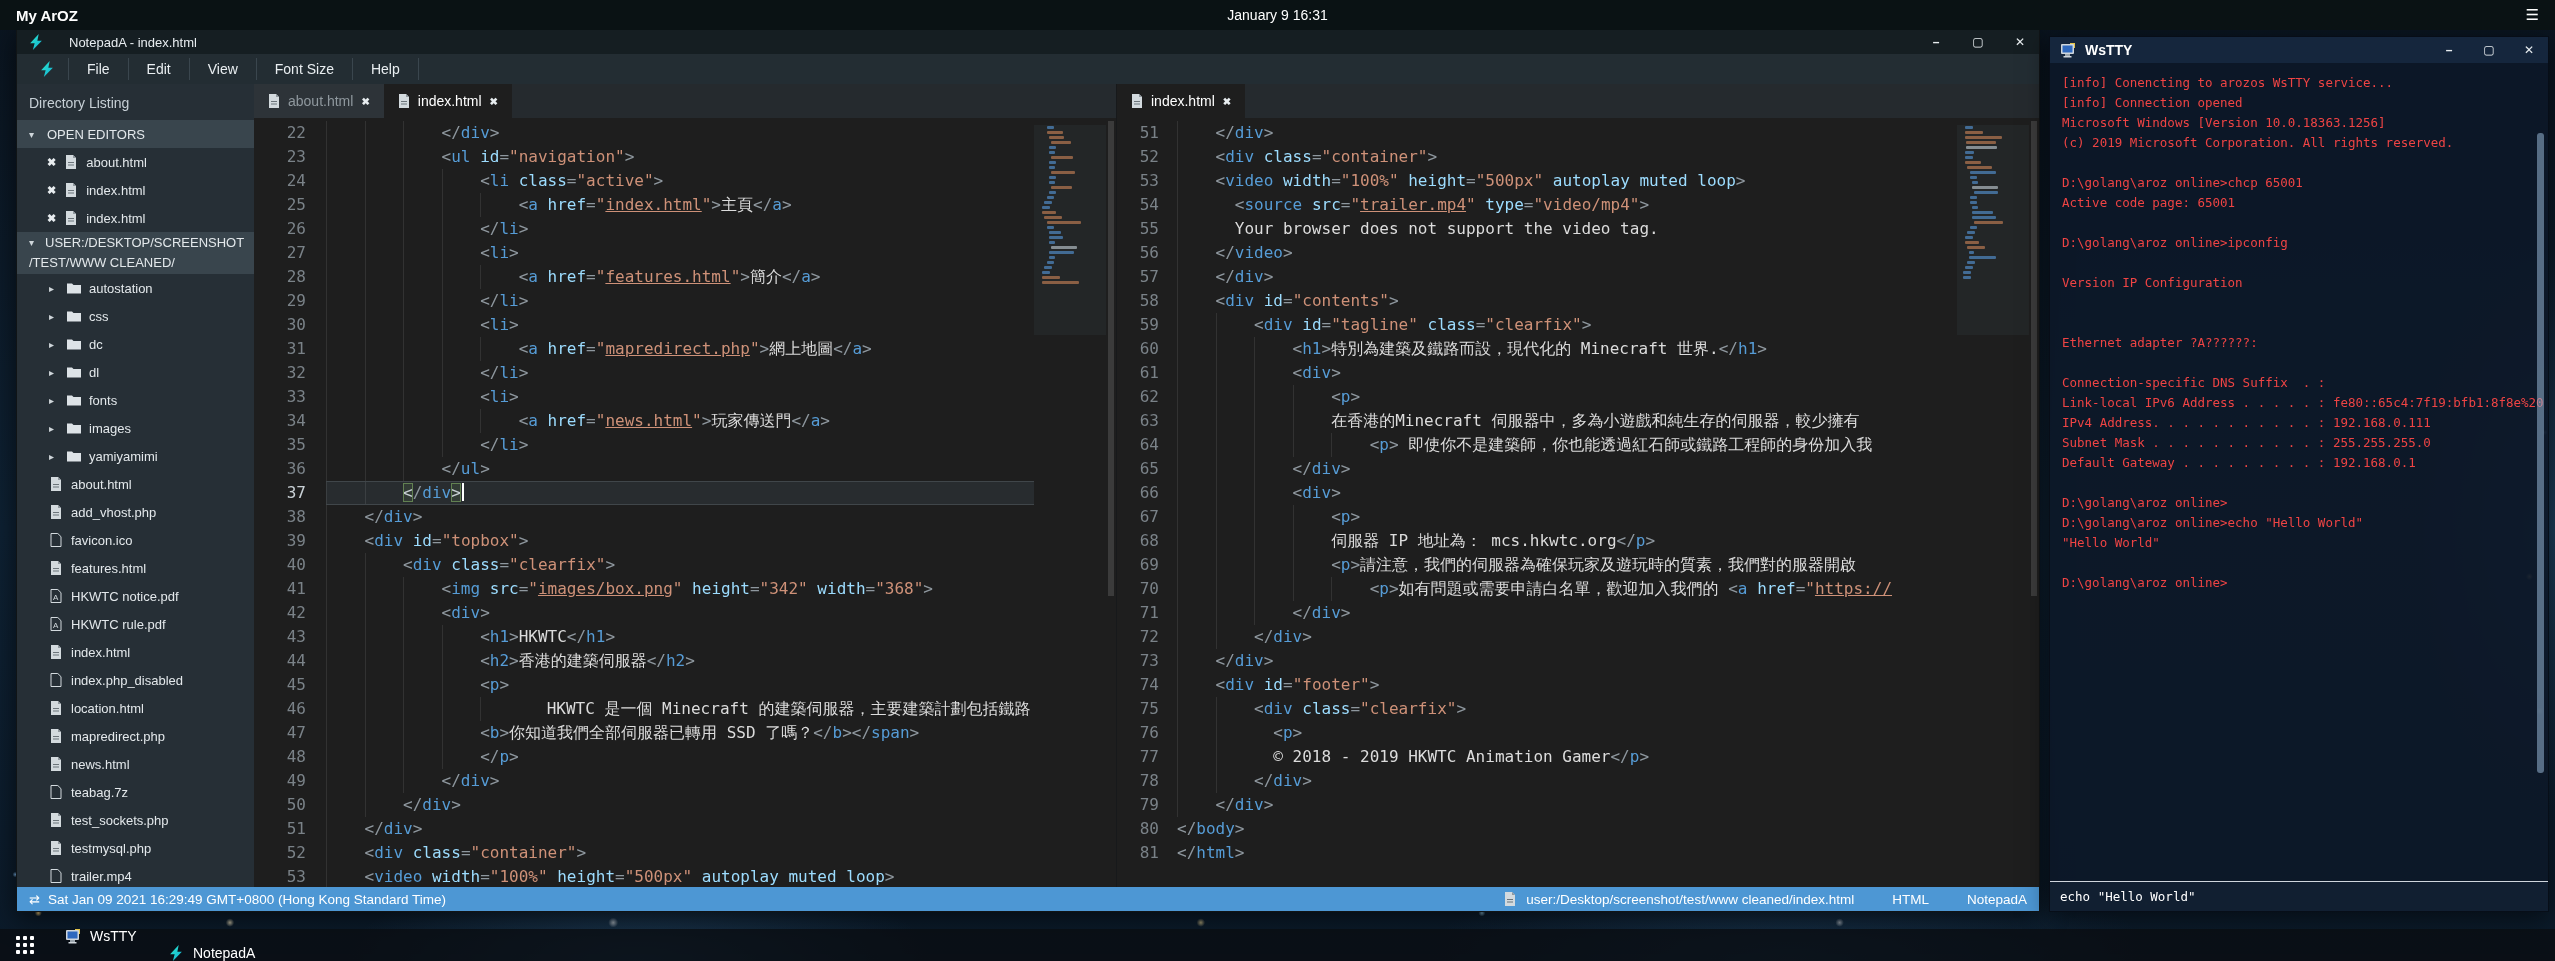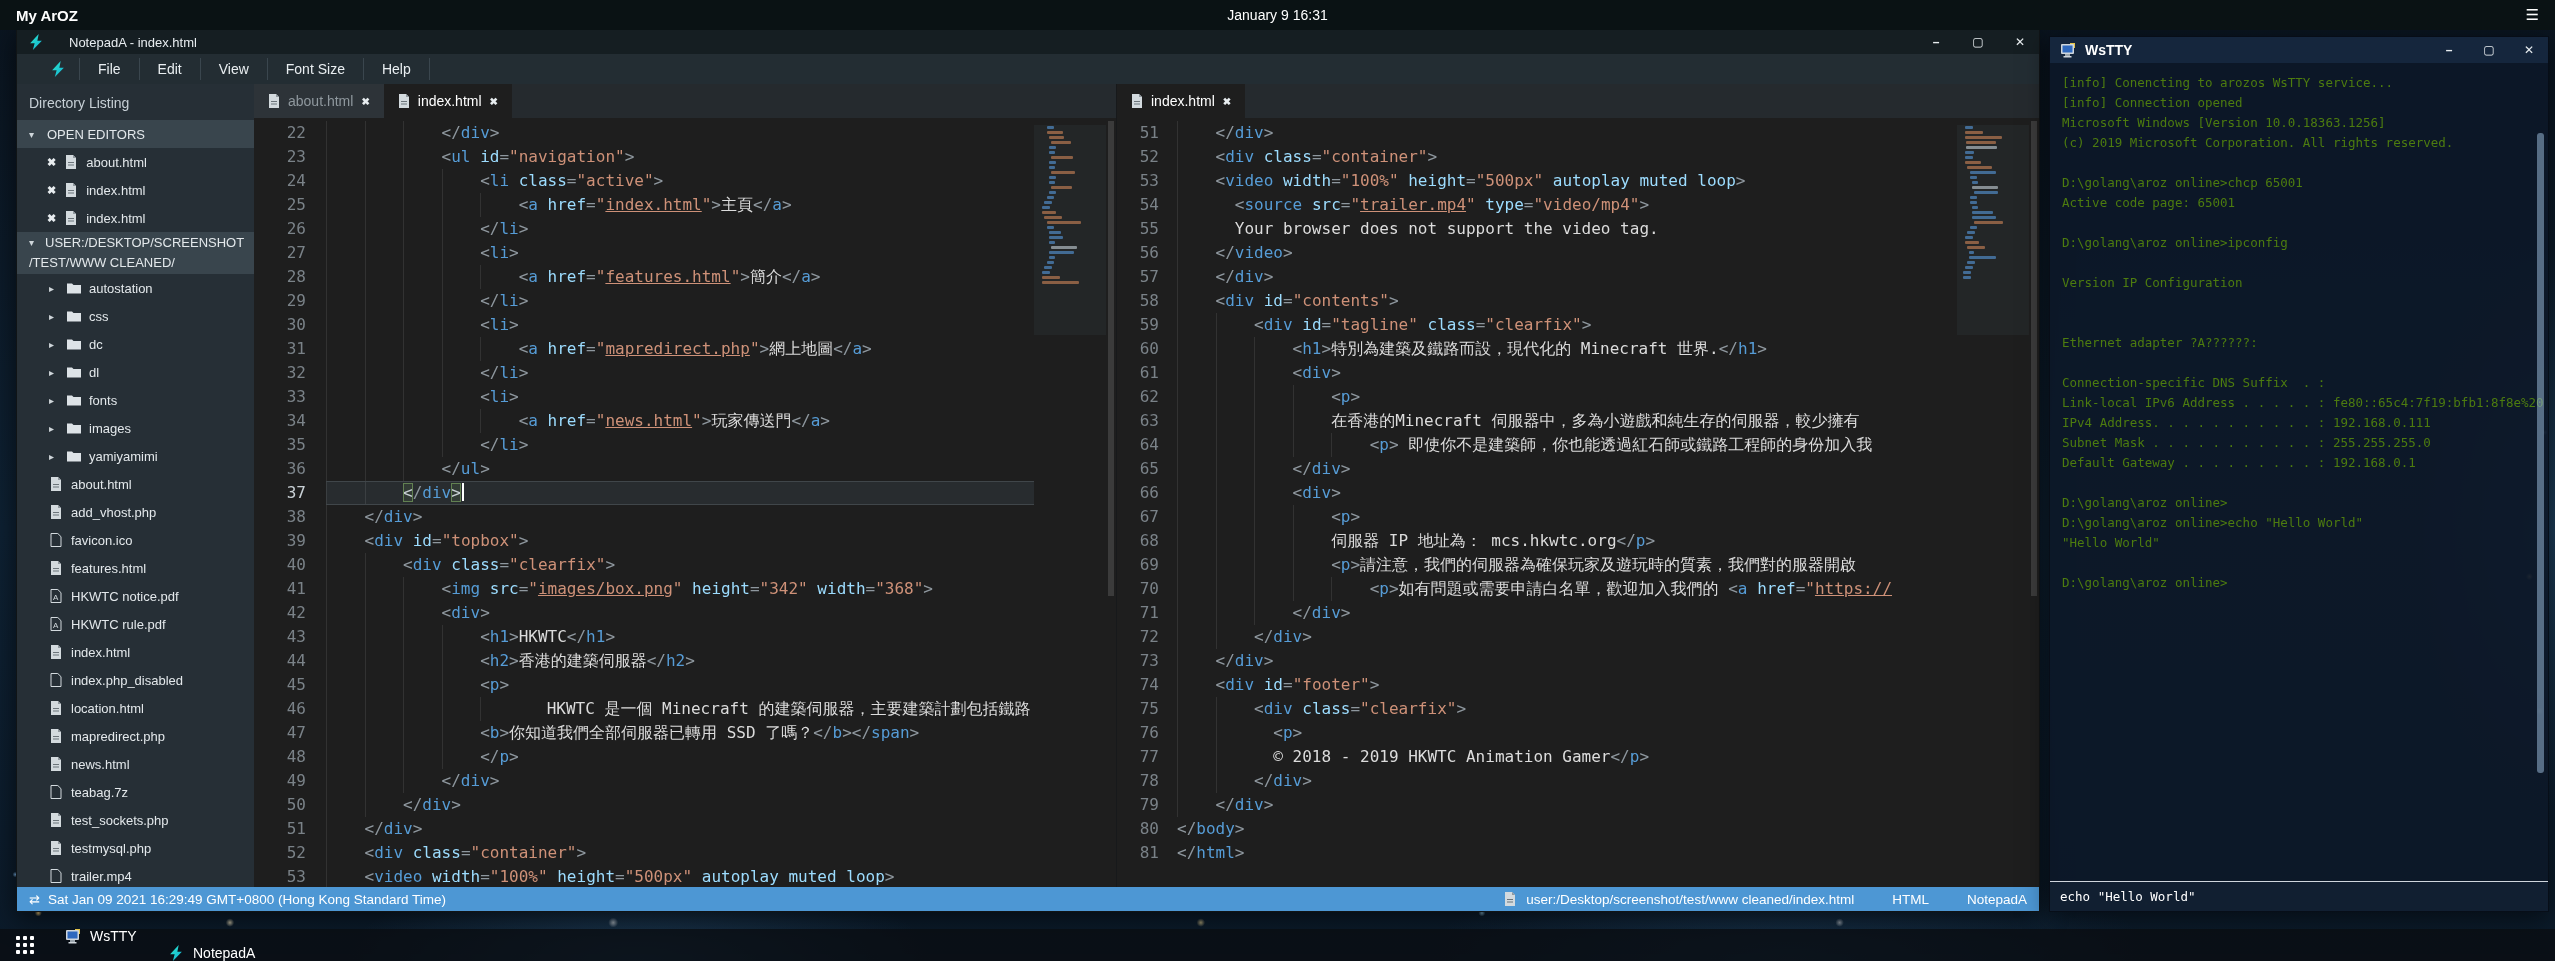--- a/index.html
+++ b/index.html
@@ -45,21 +45,21 @@
   .btn-close::before{ content:"\2715"; }
 
   
   .win-notepad { position:absolute; left:16px; top:29px; width:2024px; height:883px;
     background:#1e2529; border:1px solid rgba(0,0,0,.45);
     box-shadow:0 6px 24px rgba(0,0,0,.6); display:flex; flex-direction:column; z-index:10; }
   .np-titlebar { height:24px; background:#151e22; display:flex; align-items:center;
     gap:24px; padding:0 10px; color:#e8edf0; font-size:13px; flex:0 0 auto; }
   .np-titlebar .np-title { flex:1; }
   .np-menubar { height:30px; background:#232d33; display:flex; align-items:center;
-    padding:0 24px; flex:0 0 auto; }
+    padding:0 13px; flex:0 0 auto; }
   .np-menubar .logo { margin:0 12px 0 8px; }
   .menu-item { padding:3px 18px; color:#e9eef1; font-size:14px; cursor:pointer;
     border-right:1px solid #3a464e; }
   .menu-item:first-of-type { border-left:1px solid #3a464e; }
 
   .np-body { flex:1; display:flex; min-height:0; }
 
   
   .np-sidebar { width:237px; flex:0 0 auto; background:#262f36; display:flex;
     flex-direction:column; overflow:hidden; }
@@ -127,21 +127,21 @@
   
   .win-wstty { position:absolute; left:2049px; top:36px; width:500px; height:876px;
     background:rgba(13,24,40,.93); border:1px solid rgba(0,0,0,.4);
     box-shadow:0 6px 24px rgba(0,0,0,.55); display:flex; flex-direction:column; z-index:20; }
   .ws-titlebar { height:26px; flex:0 0 auto; background:rgba(22,40,62,.96);
     display:flex; align-items:center; gap:8px; padding:0 10px; color:#fff; }
   .ws-titlebar .ws-title { font-weight:bold; font-size:14px; flex:1; }
   .ws-titlebar .winbtn { margin-left:14px; }
   .ws-body { flex:1; min-height:0; overflow:hidden; padding:10px 12px;
     font-family:"DejaVu Sans Mono", monospace; font-size:12.5px; line-height:20px;
-    color:#4d7c0f; position:relative; }
+    color:#ef4444; position:relative; }
   .tline { min-height:20px; white-space:pre; }
   .ws-scroll { position:absolute; right:4px; top:70px; width:7px; height:640px;
     background:rgba(150,180,210,.55); border-radius:3px; cursor:pointer; }
   .ws-input { height:30px; flex:0 0 auto; border-top:1px solid #cfd6dd;
     background:rgba(18,32,50,.9); display:flex; align-items:center; padding:0 10px;
     font-family:"DejaVu Sans Mono", monospace; font-size:12.5px; color:#fff; }
 
   
   .taskbar { position:absolute; left:0; top:929px; width:2555px; height:32px;
     background:rgba(10,14,18,.82); display:flex; align-items:center; z-index:40; }

